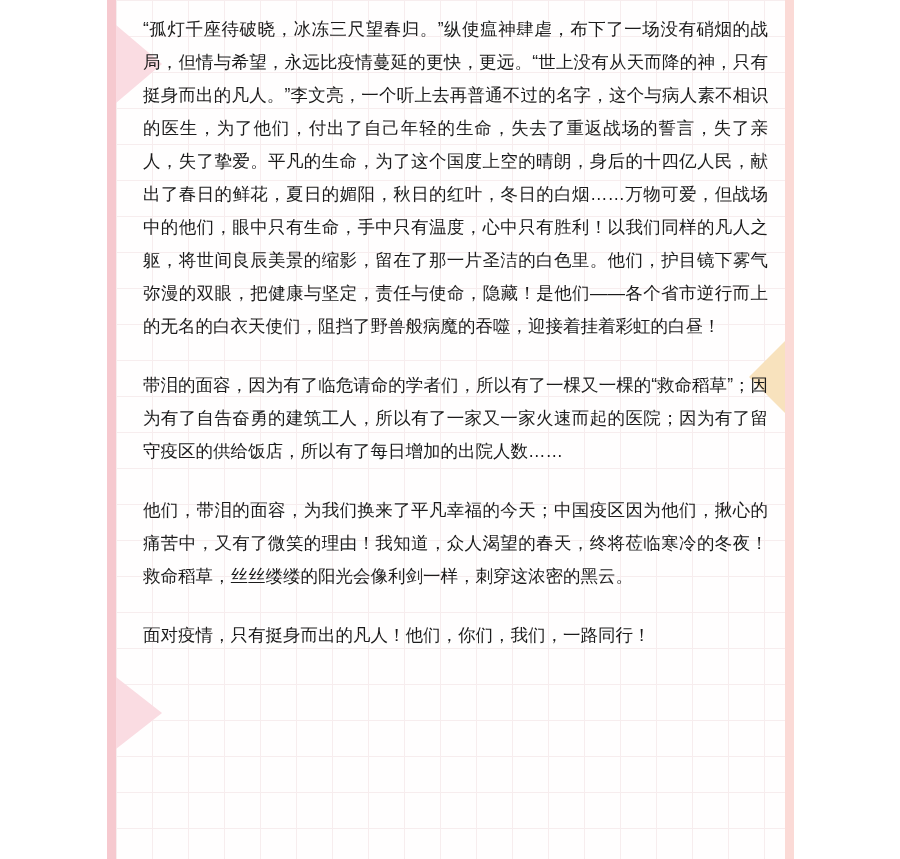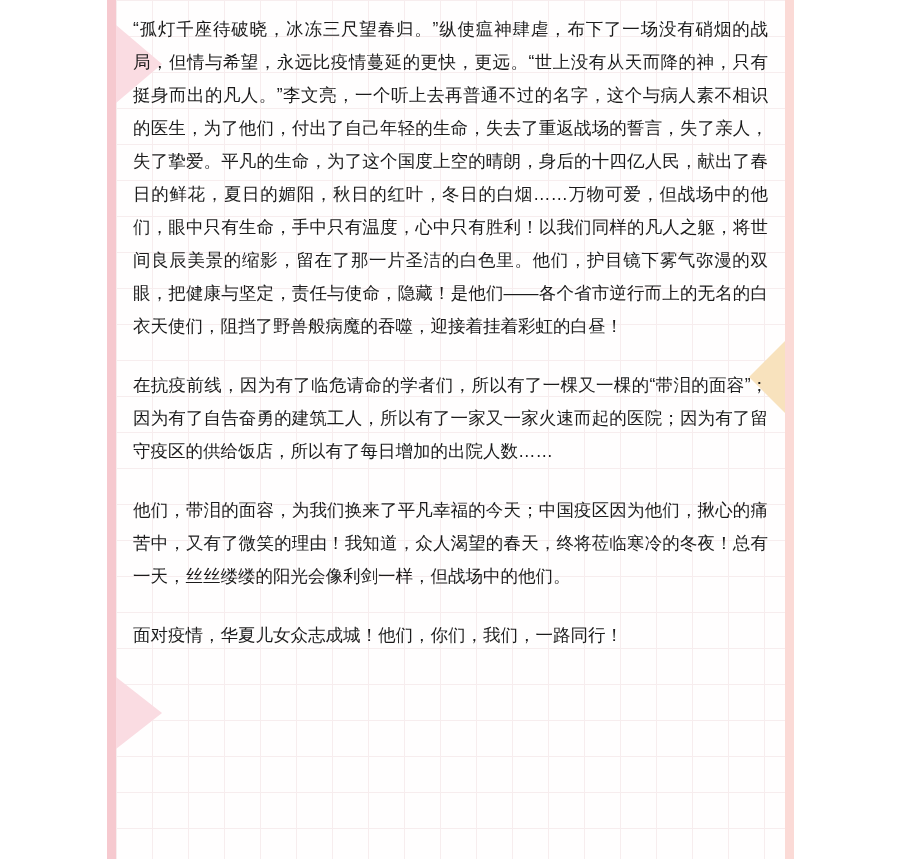--- a/index.html
+++ b/index.html
@@ -70,20 +70,21 @@
     width: 58px;
     height: 58px;
     transform: rotate(45deg);
     background: var(--diamond-peach);
     z-index: 1;
   }
   article {
     position: relative;
     z-index: 2;
     padding: 13px 17px 0 17px;
+    margin-left: 10px;
   }
   article p {
     margin: 0 0 26px 0;
     font-size: 17.5px;
     line-height: 33px;
     color: var(--text-color);
     text-align: justify;
     text-justify: inter-ideograph;
     word-break: break-all;
   }
@@ -92,20 +93,20 @@
 </head>
 <body>
 
 <div class="panel">
   <div class="grid-area">
     <div class="tri tri-1"></div>
     <div class="tri tri-2"></div>
     <div class="diamond"></div>
     <article>
       <p>“孤灯千座待破晓，冰冻三尺望春归。”纵使瘟神肆虐，布下了一场没有硝烟的战局，但情与希望，永远比疫情蔓延的更快，更远。“世上没有从天而降的神，只有挺身而出的凡人。”李文亮，一个听上去再普通不过的名字，这个与病人素不相识的医生，为了他们，付出了自己年轻的生命，失去了重返战场的誓言，失了亲人，失了挚爱。平凡的生命，为了这个国度上空的晴朗，身后的十四亿人民，献出了春日的鲜花，夏日的媚阳，秋日的红叶，冬日的白烟……万物可爱，但战场中的他们，眼中只有生命，手中只有温度，心中只有胜利！以我们同样的凡人之躯，将世间良辰美景的缩影，留在了那一片圣洁的白色里。他们，护目镜下雾气弥漫的双眼，把健康与坚定，责任与使命，隐藏！是他们——各个省市逆行而上的无名的白衣天使们，阻挡了野兽般病魔的吞噬，迎接着挂着彩虹的白昼！</p>
-      <p>在抗疫前线，因为有了临危请命的学者们，所以有了一棵又一棵的“带泪的面容”；因为有了自告奋勇的建筑工人，所以有了一家又一家火速而起的医院；因为有了留守疫区的供给饭店，所以有了每日增加的出院人数……</p>
-      <p>他们，带泪的面容，为我们换来了平凡幸福的今天；中国疫区因为他们，揪心的痛苦中，又有了微笑的理由！我知道，众人渴望的春天，终将莅临寒冷的冬夜！总有一天，丝丝缕缕的阳光会像利剑一样，但战场中的他们。</p>
-      <p>面对疫情，华夏儿女众志成城！他们，你们，我们，一路同行！</p>
+      <p>带泪的面容，因为有了临危请命的学者们，所以有了一棵又一棵的“救命稻草”；因为有了自告奋勇的建筑工人，所以有了一家又一家火速而起的医院；因为有了留守疫区的供给饭店，所以有了每日增加的出院人数……</p>
+      <p>他们，带泪的面容，为我们换来了平凡幸福的今天；中国疫区因为他们，揪心的痛苦中，又有了微笑的理由！我知道，众人渴望的春天，终将莅临寒冷的冬夜！救命稻草，丝丝缕缕的阳光会像利剑一样，刺穿这浓密的黑云。</p>
+      <p>面对疫情，只有挺身而出的凡人！他们，你们，我们，一路同行！</p>
     </article>
   </div>
   <div class="strip strip-left"></div>
   <div class="strip strip-right"></div>
 </div>
 
 </body></html>

